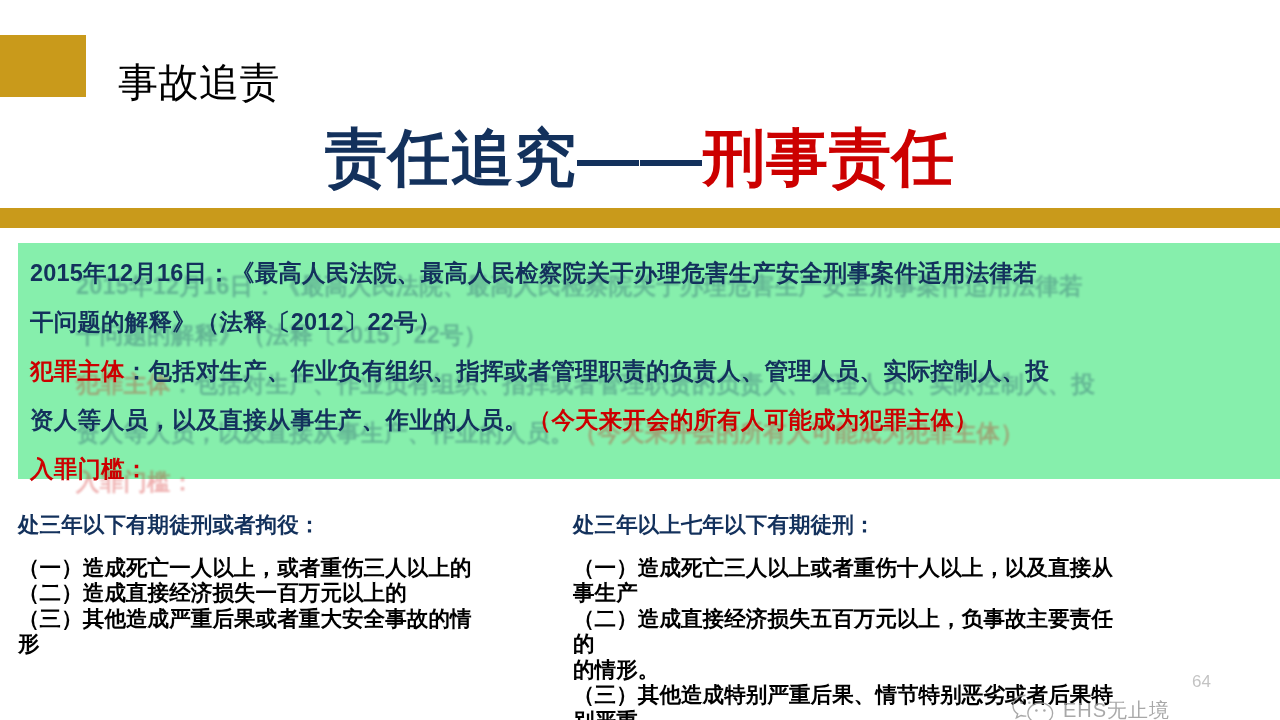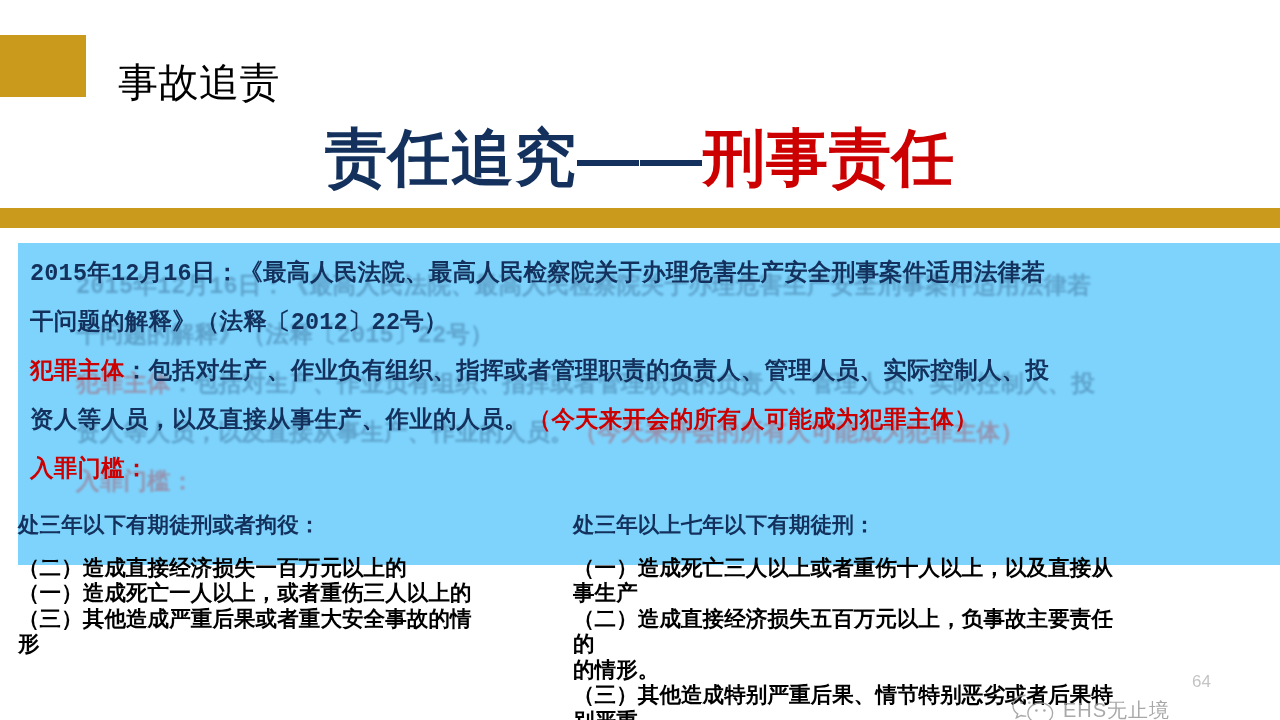--- a/index.html
+++ b/index.html
@@ -62,23 +62,22 @@
     height: 20px;
     background: #C99A1B;
   }
 
   
   .cream-panel {
     position: absolute;
     left: 18px;
     top: 243px;
     width: 1262px;
-    height: 322px;
-    background: #7dd3fc;
-    font-family: Liberation Mono, monospace;
+    height: 236px;
+    background: #86efac;
   }
 
   .cream-text {
     position: absolute;
     left: 12px;
     top: 6px;
     width: 1250px;
     font-size: 23.5px;
     font-weight: bold;
     line-height: 49px;
@@ -176,22 +175,22 @@
     <div><span>2015年12月16日：《最高人民法院、最高人民检察院关于办理危害生产安全刑事案件适用法律若</span></div>
     <div><span>干问题的解释》（法释〔2012〕22号）</span></div>
     <div><span class="red">犯罪主体</span><span>：包括对生产、作业负有组织、指挥或者管理职责的负责人、管理人员、实际控制人、投</span></div>
     <div><span>资人等人员，以及直接从事生产、作业的人员。</span><span class="red">（今天来开会的所有人可能成为犯罪主体）</span></div>
     <div><span class="red">入罪门槛：</span></div>
   </div>
 </div>
 
 <div class="col col-left">
   <span class="col-head">处三年以下有期徒刑或者拘役：</span>
+  <span class="col-item">（一）造成死亡一人以上，或者重伤三人以上的</span>
   <span class="col-item">（二）造成直接经济损失一百万元以上的</span>
-  <span class="col-item">（一）造成死亡一人以上，或者重伤三人以上的</span>
   <span class="col-item">（三）其他造成严重后果或者重大安全事故的情</span>
   <span class="col-item">形</span>
 </div>
 
 <div class="col col-right">
   <span class="col-head">处三年以上七年以下有期徒刑：</span>
   <span class="col-item">（一）造成死亡三人以上或者重伤十人以上，以及直接从事生产</span>
   <span class="col-item">（二）造成直接经济损失五百万元以上，负事故主要责任的</span>
   <span class="col-item">的情形。</span>
   <span class="col-item">（三）其他造成特别严重后果、情节特别恶劣或者后果特别严重</span>

